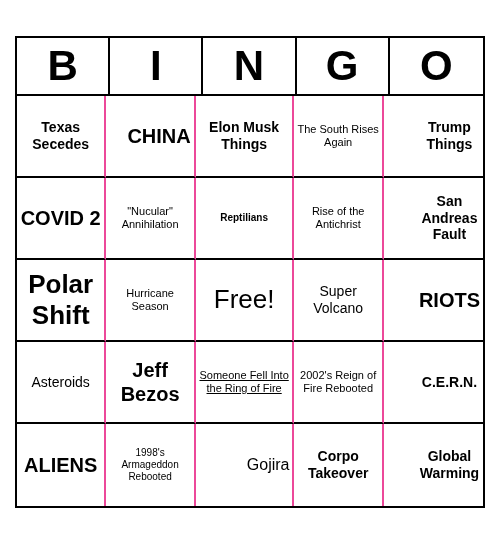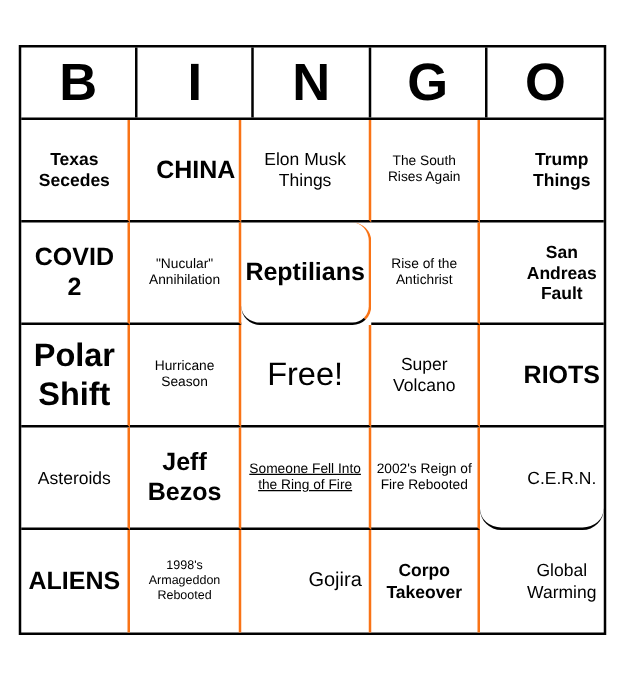--- a/index.html
+++ b/index.html
@@ -29,21 +29,21 @@
       border-right: 2px solid #000;
     }
     .bingo-letter:last-child {
       border-right: none;
     }
     .bingo-grid {
       display: grid;
       grid-template-columns: repeat(5, 1fr);
     }
     .bingo-cell {
-      border-right: 2px solid #f97316;
+      border-right: 2px solid #ec4899;
       border-bottom: 2px solid #000;
       min-height: 82px;
       display: flex;
       align-items: center;
       justify-content: center;
       text-align: center;
       padding: 4px 3px;
       font-size: 12px;
       line-height: 1.2;
     }
@@ -62,37 +62,37 @@
   <div class="bingo-header">
   <div class="bingo-letter">B</div>
       <div class="bingo-letter">I</div>
       <div class="bingo-letter">N</div>
       <div class="bingo-letter">G</div>
       <div class="bingo-letter">O</div>
     </div>
   <div class="bingo-grid">
   <div class="bingo-cell" style="font-size: 14px; font-weight: bold;">Texas Secedes</div>
       <div class="bingo-cell" style="font-size: 20px; font-weight: bold; padding-left: 21px;">CHINA</div>
-      <div class="bingo-cell" style="font-size: 14px; font-weight: normal;">Elon Musk Things</div>
+      <div class="bingo-cell" style="font-size: 14px; font-weight: bold;">Elon Musk Things</div>
       <div class="bingo-cell" style="font-size: 11px; font-weight: normal;">The South Rises Again</div>
       <div class="bingo-cell" style="font-size: 14px; font-weight: bold;">Trump Things</div>
       <div class="bingo-cell" style="font-size: 20px; font-weight: bold;">COVID 2</div>
       <div class="bingo-cell" style="font-size: 11px; font-weight: normal;">"Nucular" Annihilation</div>
-      <div class="bingo-cell" style="font-size: 20px; font-weight: bold; border-radius: 15px;">Reptilians</div>
+      <div class="bingo-cell" style="font-size: 10px; font-weight: bold;">Reptilians</div>
       <div class="bingo-cell" style="font-size: 11px; font-weight: normal;">Rise of the Antichrist</div>
       <div class="bingo-cell" style="font-size: 14px; font-weight: bold;">San Andreas Fault</div>
       <div class="bingo-cell" style="font-size: 26px; font-weight: bold;">Polar Shift</div>
       <div class="bingo-cell" style="font-size: 11px; font-weight: normal;">Hurricane Season</div>
       <div class="bingo-cell" style="font-size: 26px; font-weight: normal;">Free!</div>
       <div class="bingo-cell" style="font-size: 14px; font-weight: normal;">Super Volcano</div>
       <div class="bingo-cell" style="font-size: 20px; font-weight: bold;">RIOTS</div>
       <div class="bingo-cell" style="font-size: 14px; font-weight: normal;">Asteroids</div>
       <div class="bingo-cell" style="font-size: 20px; font-weight: bold;">Jeff Bezos</div>
       <div class="bingo-cell" style="font-size: 11px; font-weight: normal; text-decoration: underline;">Someone Fell Into the Ring of Fire</div>
       <div class="bingo-cell" style="font-size: 11px; font-weight: normal;">2002's Reign of Fire Rebooted</div>
-      <div class="bingo-cell" style="font-size: 14px; font-weight: normal; border-radius: 17px;">C.E.R.N.</div>
+      <div class="bingo-cell" style="font-size: 14px; font-weight: bold;">C.E.R.N.</div>
       <div class="bingo-cell" style="font-size: 20px; font-weight: bold;">ALIENS</div>
       <div class="bingo-cell" style="font-size: 10px; font-weight: normal;">1998's Armageddon Rebooted</div>
       <div class="bingo-cell" style="font-size: 16px; font-weight: normal; margin-left: 48px;">Gojira</div>
       <div class="bingo-cell" style="font-size: 14px; font-weight: bold;">Corpo Takeover</div>
-      <div class="bingo-cell" style="font-size: 14px; font-weight: normal; border-radius: 30px;">Global Warming</div>
+      <div class="bingo-cell" style="font-size: 14px; font-weight: bold; border-radius: 30px;">Global Warming</div>
     </div>
 </div>
 
 </body></html>

